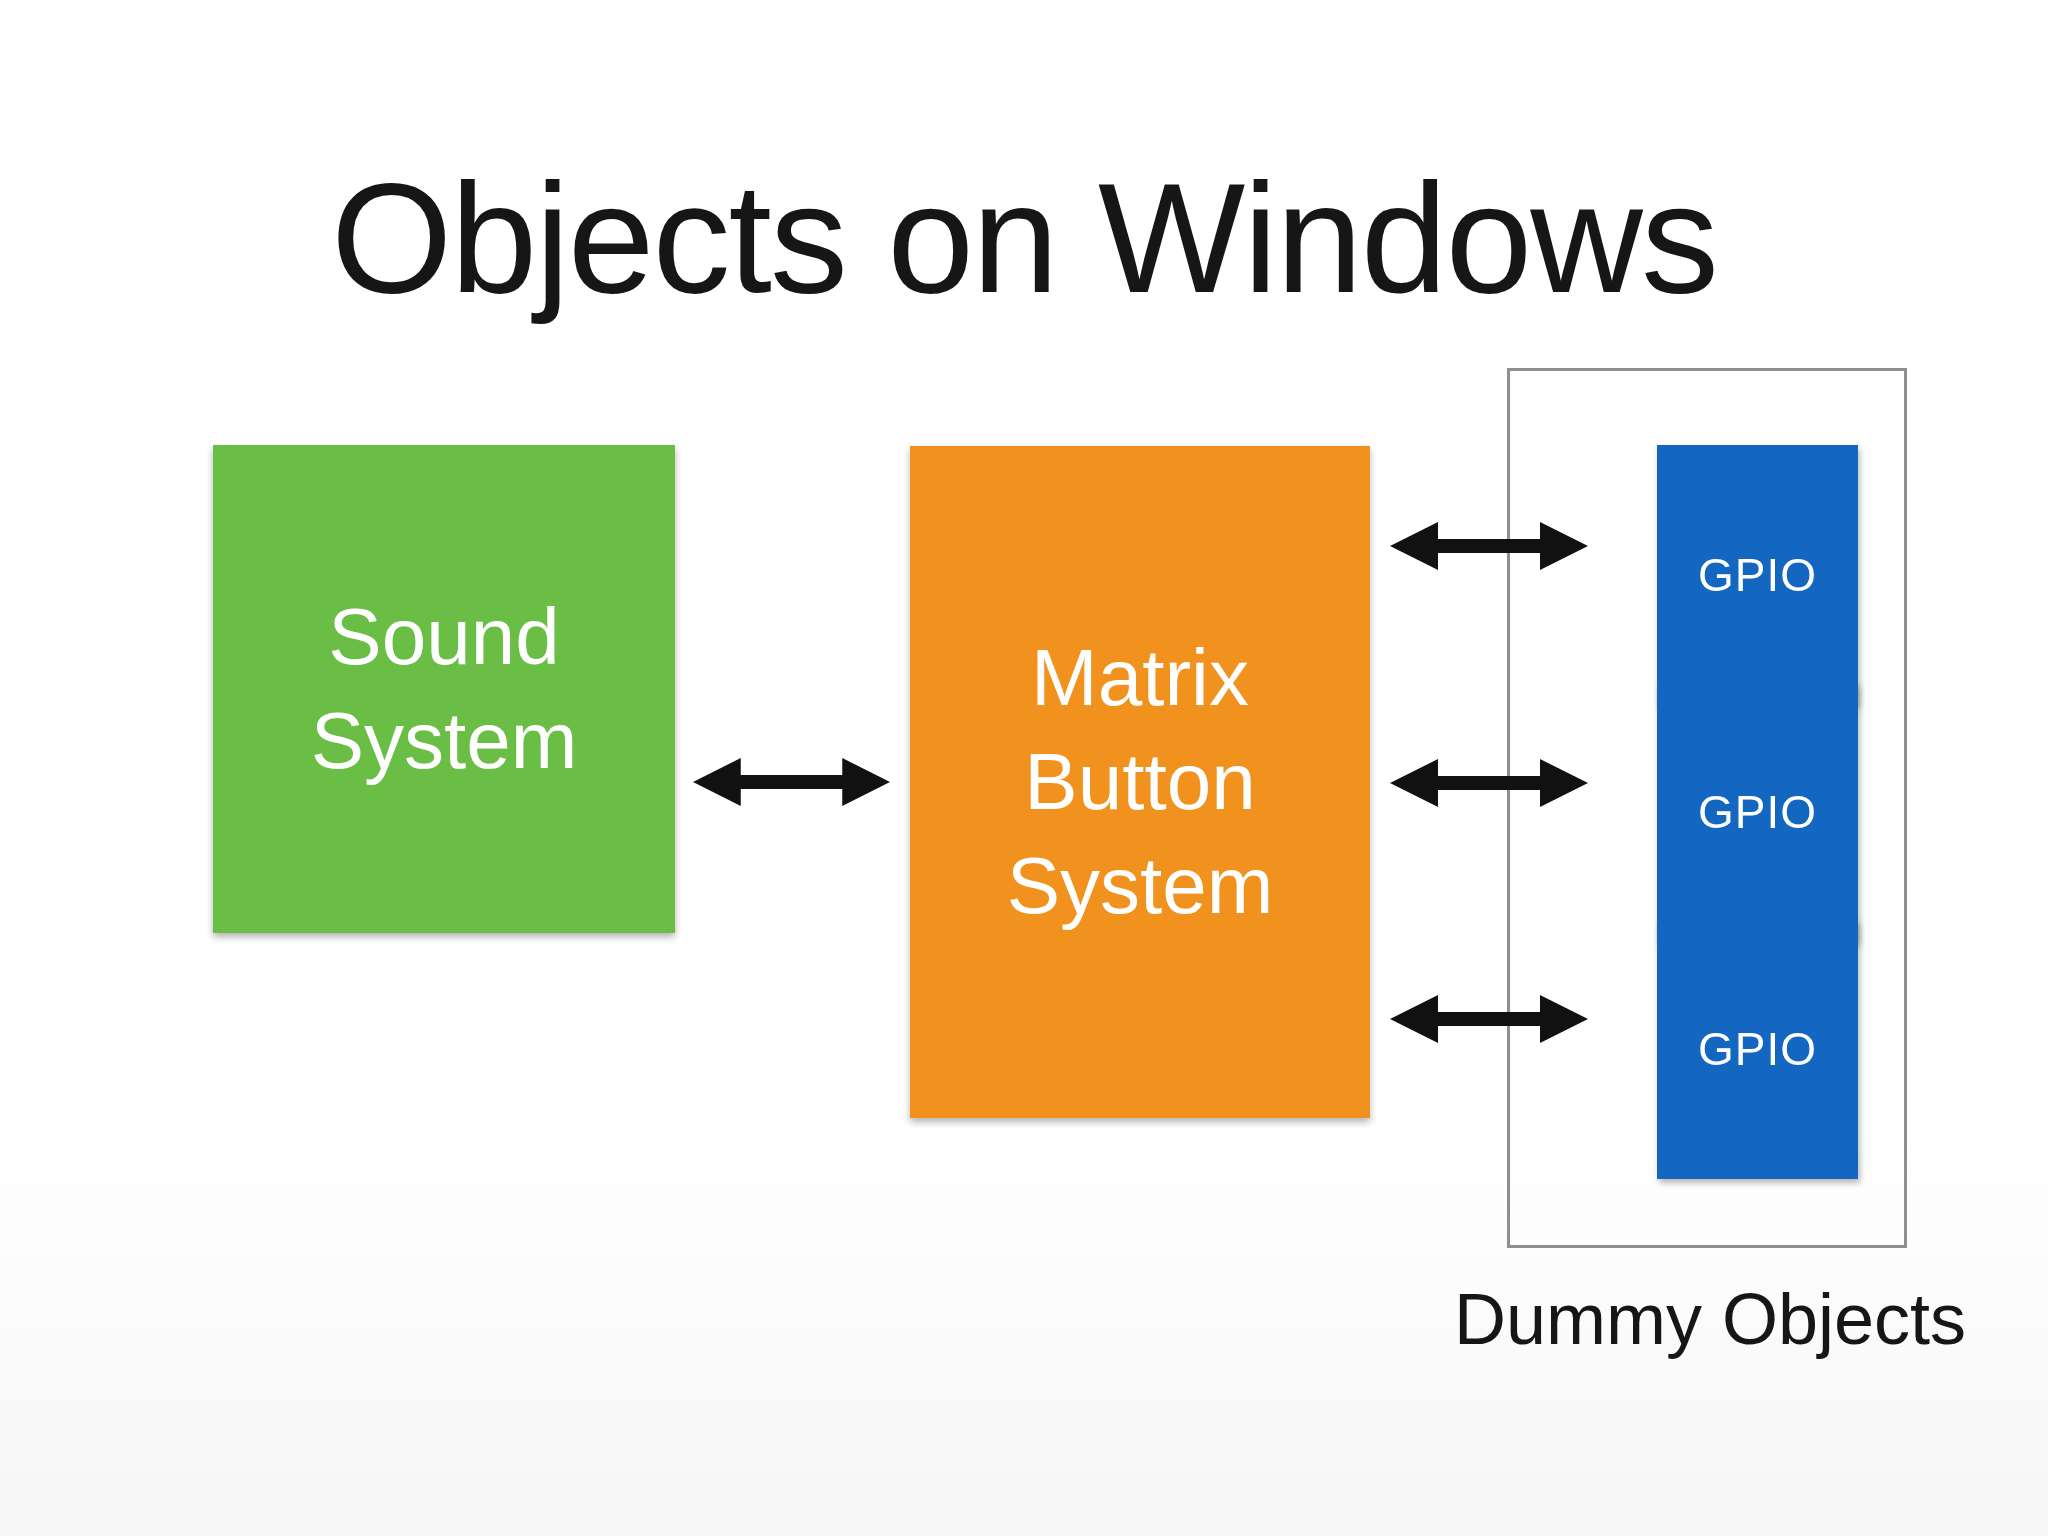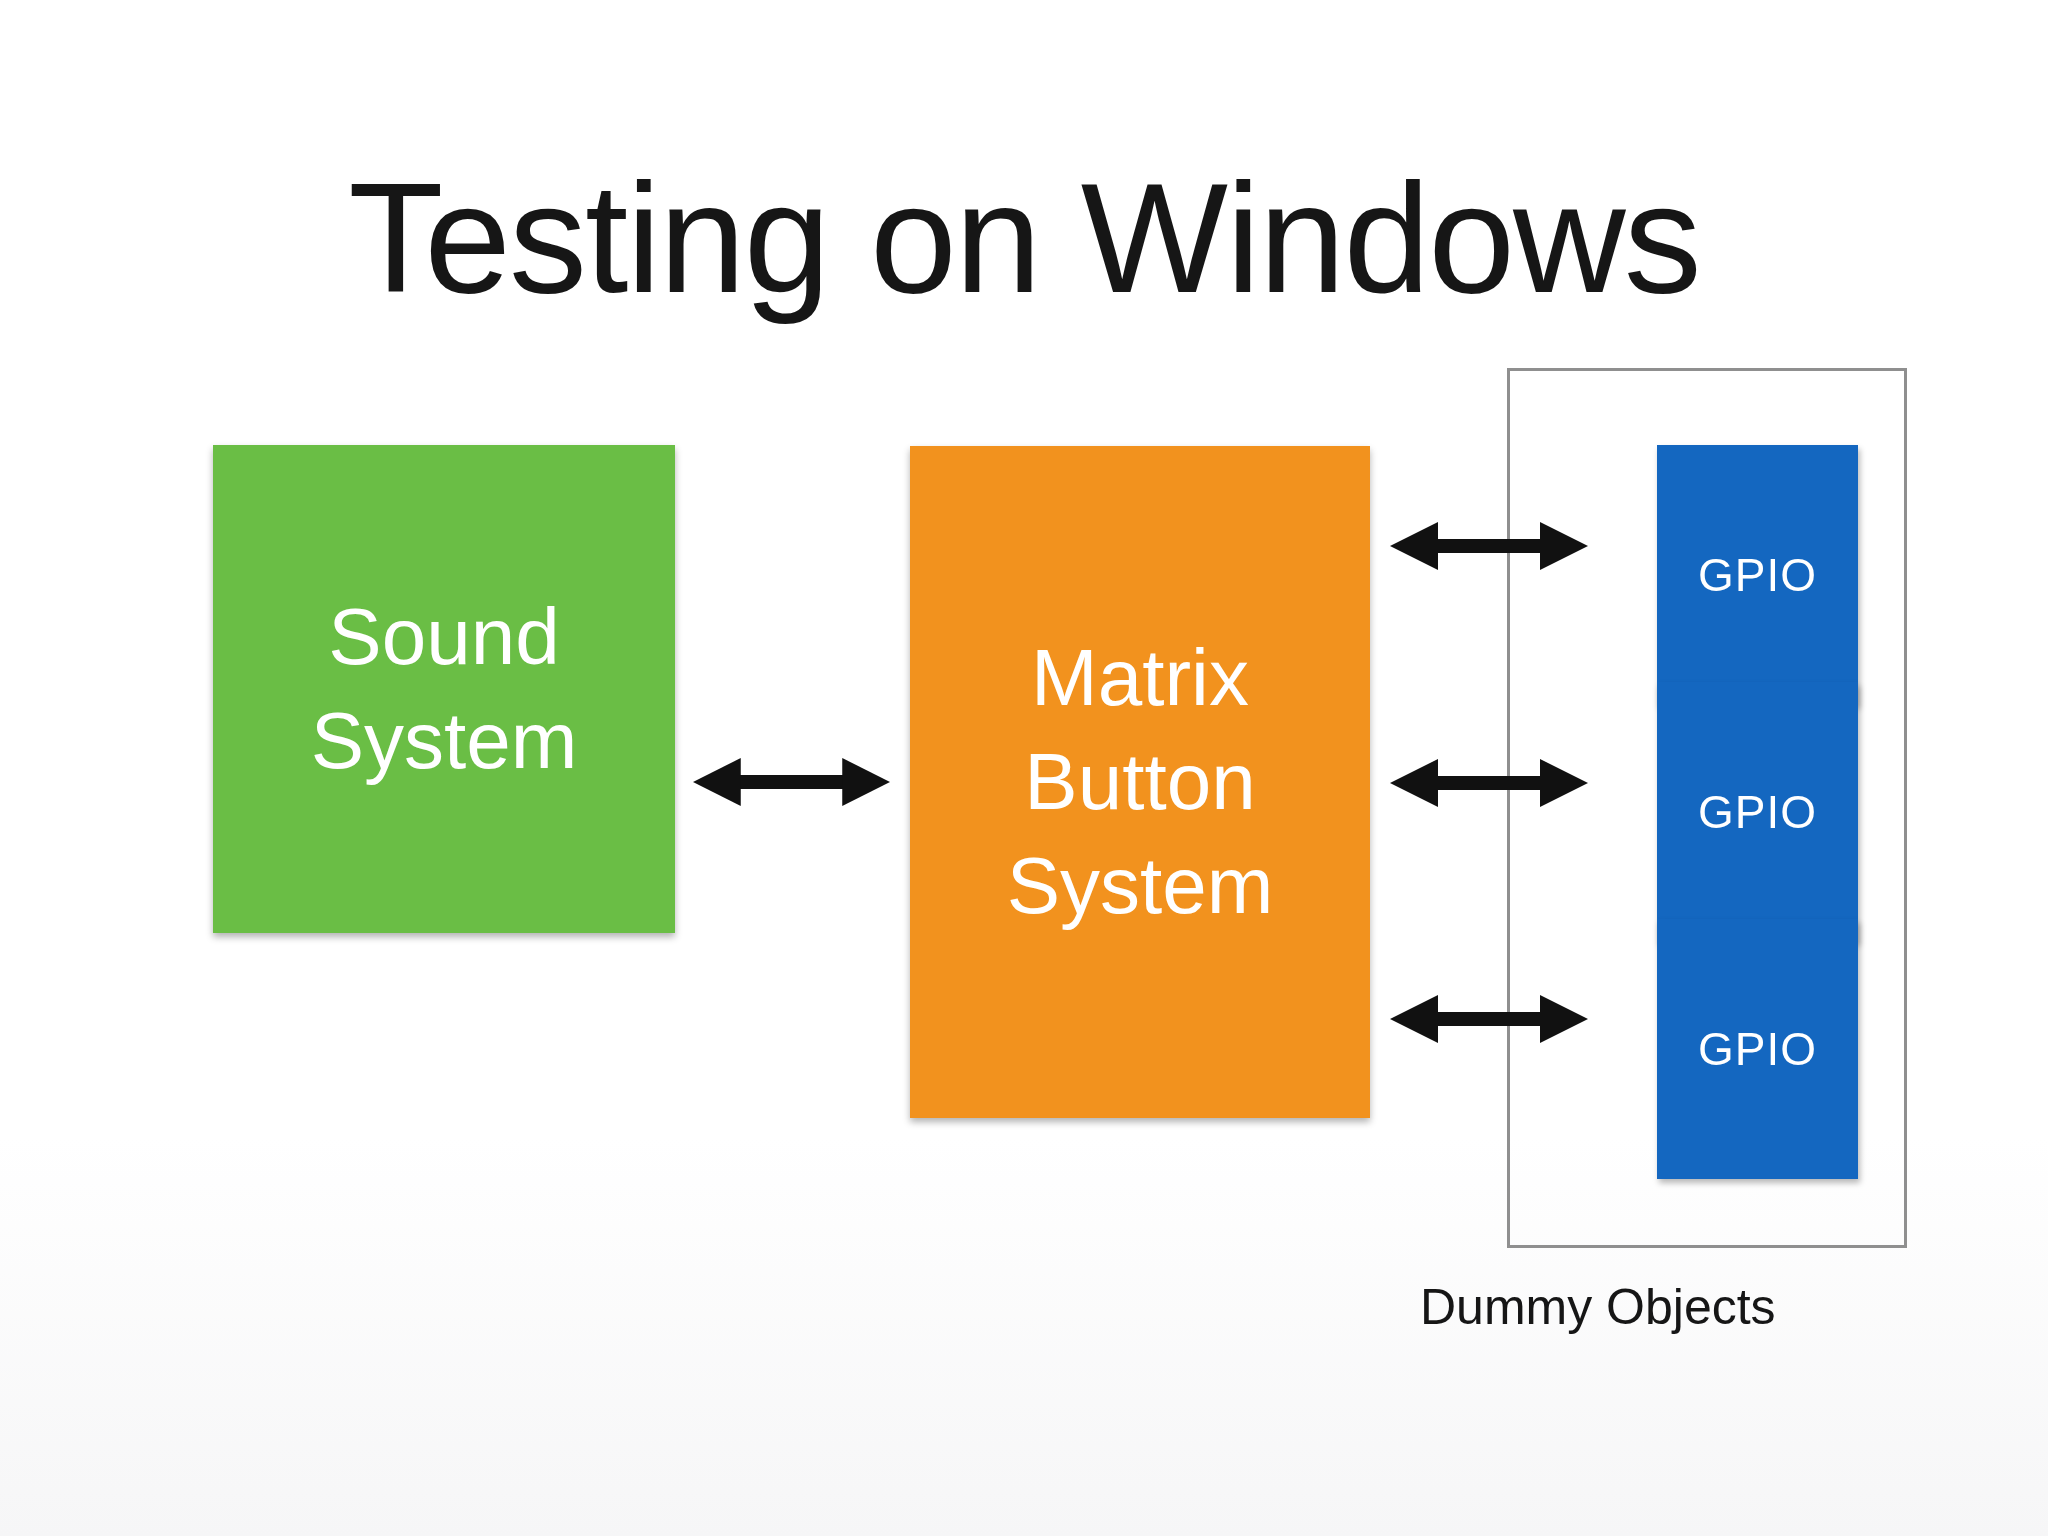--- a/index.html
+++ b/index.html
@@ -75,32 +75,33 @@
     width: 198px; height: 50px;
   }
   #arrow-sound-matrix  { left: 693px;  top: 757px; width: 197px; }
   #arrow-matrix-gpio-1 { left: 1390px; top: 521px; }
   #arrow-matrix-gpio-2 { left: 1390px; top: 758px; }
   #arrow-matrix-gpio-3 { left: 1390px; top: 994px; }
   .arrow svg { display: block; width: 100%; height: 100%; }
   .group-caption {
     position: absolute;
     left: 1420px; top: 1278px; width: 580px;
-    font-size: 50px;
+    text-align: center;
+    font-size: 72px;
     font-weight: 300;
     color: #161616;
     white-space: nowrap;
   }
 </style>
 </head>
 <body>
 
 <div class="slide">
 
-  <div class="title">Testing on Windows</div>
+  <div class="title">Objects on Windows</div>
 
   <div class="node node-green">
     <div class="node-label">Sound
 System</div>
   </div>
 
   <div class="node node-orange">
     <div class="node-label">Matrix
 Button
 System</div>

